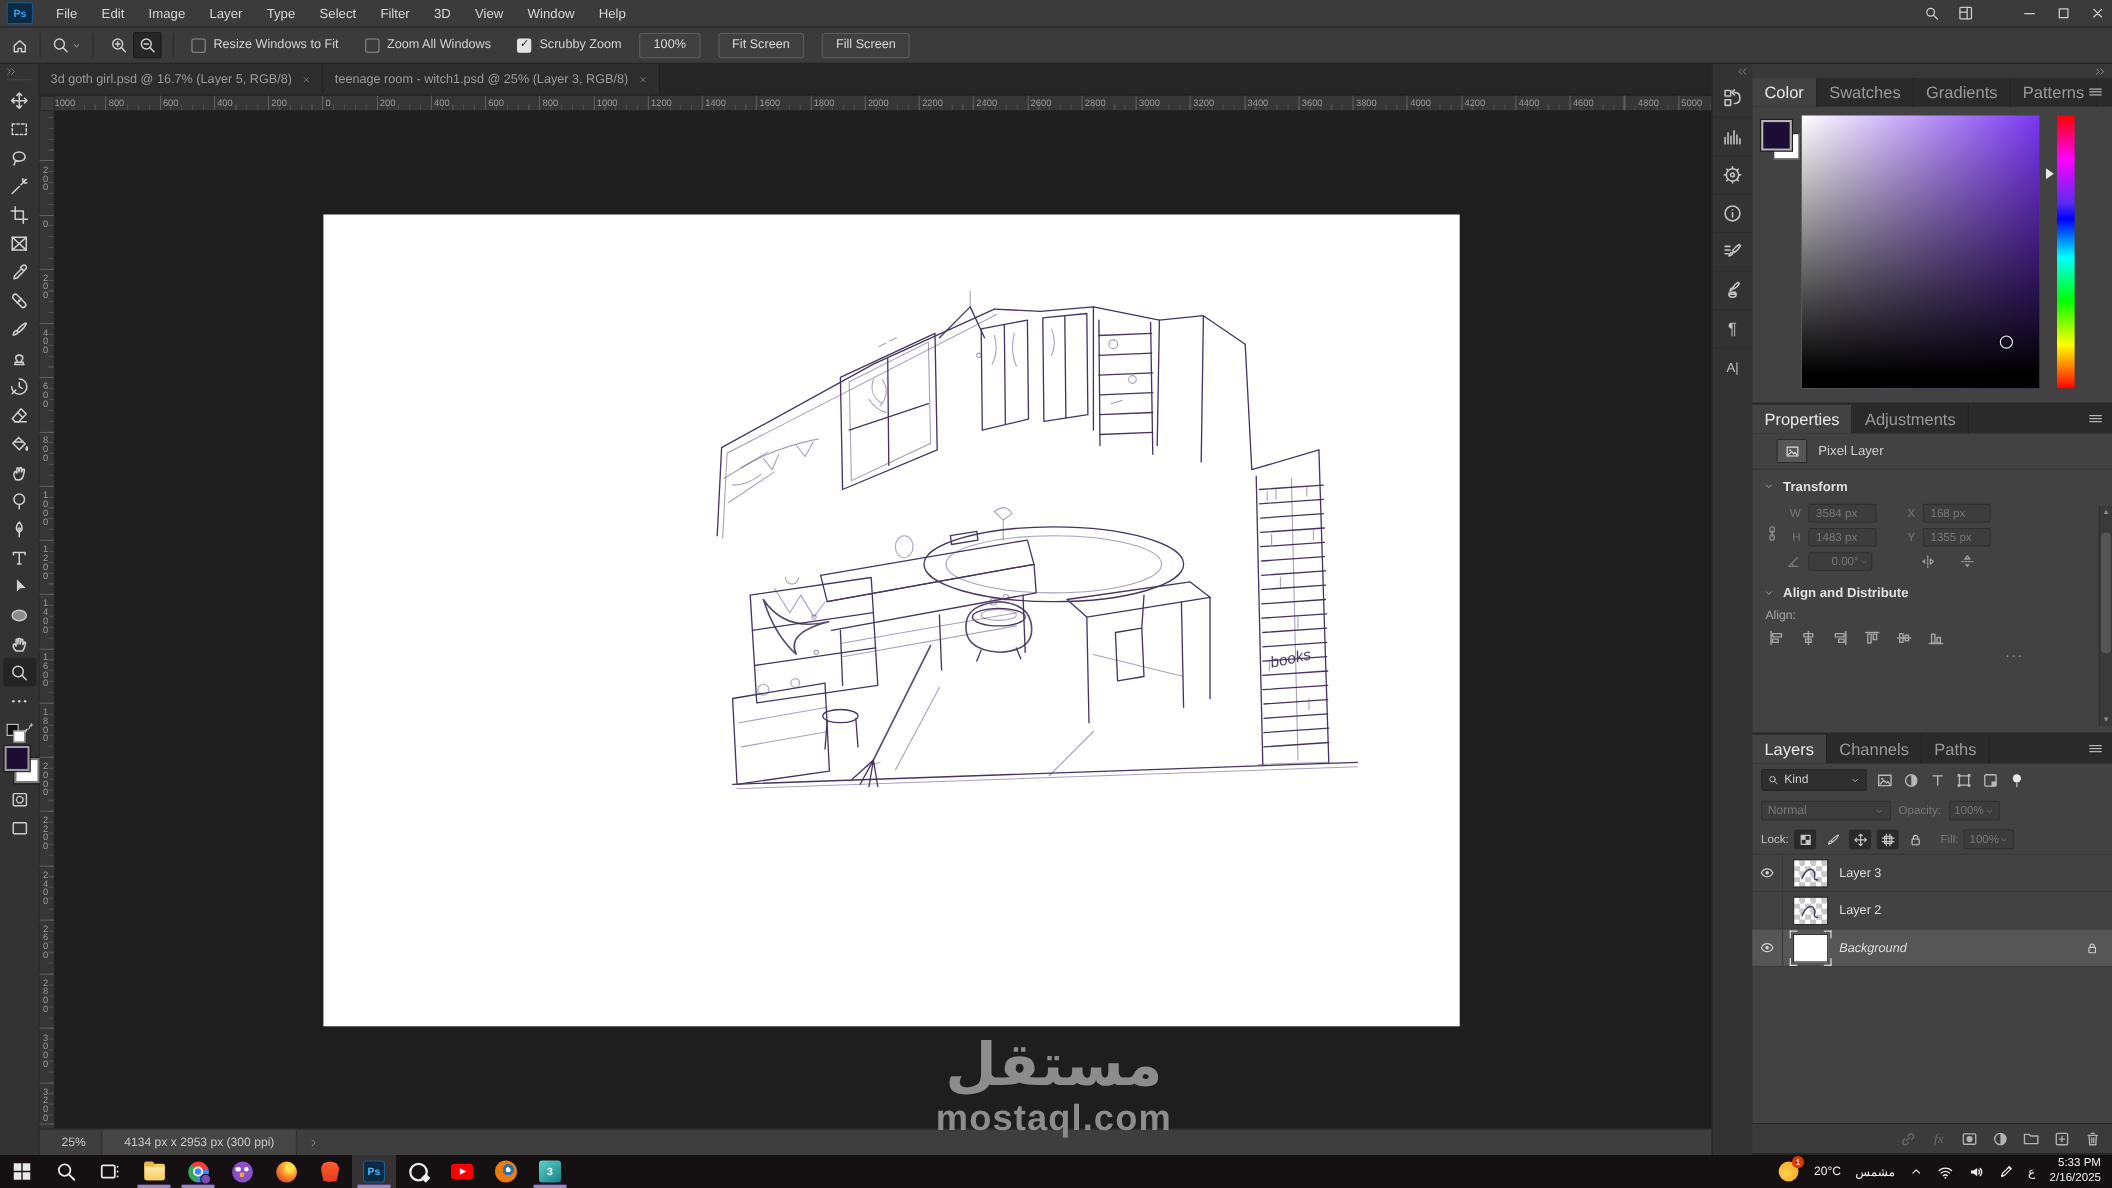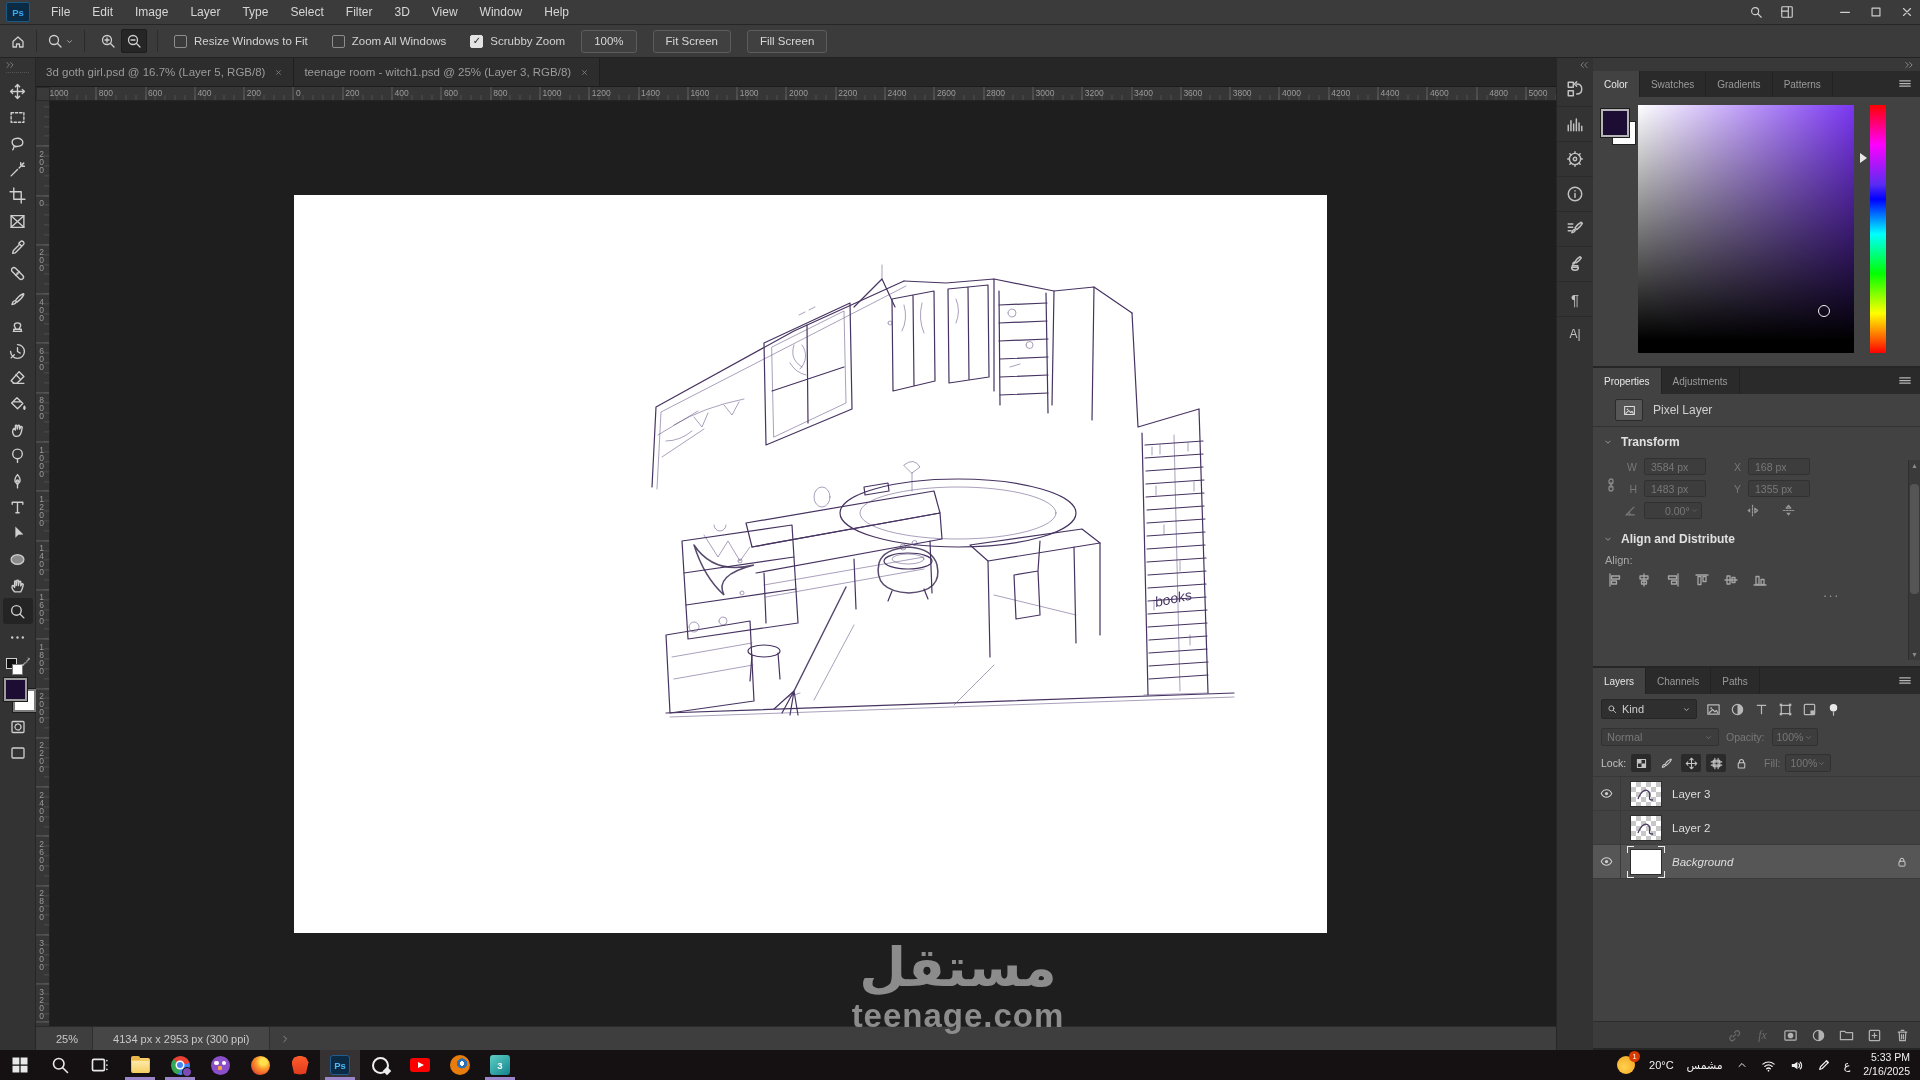--- a/index.html
+++ b/index.html
@@ -97,21 +97,21 @@
   .ds-head{height:14px;display:flex;justify-content:flex-end;padding-right:4px;color:#8d8d8d;align-items:center;}
   .ds-item{width:100%;height:34px;display:flex;align-items:center;justify-content:center;color:#c2c2c2;
     border-top:1px solid #2b2b2b;}
   .ds-item:first-child{border-top:none;}
 
   
   #panelcol{position:absolute;left:1593px;top:0;width:327px;height:100%;background:#424242;display:flex;flex-direction:column;}
   #panelcol section{position:relative;border-bottom:2px solid #262626;box-sizing:border-box;}
   .mini-head{height:13px;background:#383838;display:flex;justify-content:flex-end;align-items:center;padding-right:6px;color:#9a9a9a;}
   .ptabrow{height:26px;background:#2a2a2a;display:flex;align-items:stretch;position:relative;}
-  .ptab{padding:0 11px;display:flex;align-items:center;font-size:10px;color:#9a9a9a;border-right:1px solid #222;}
+  .ptab{padding:0 11px;display:flex;align-items:center;font-size:15px;color:#9a9a9a;border-right:1px solid #222;}
   .ptab.active{background:#424242;color:#e8e8e8;}
   .pmenu{position:absolute;right:8px;top:6px;color:#b5b5b5;}
   .sec-color{height:310px;}
   .color-body{position:relative;height:271px;}
   .cswatches{position:absolute;left:8px;top:12px;width:44px;height:44px;}
   .cbg{position:absolute;left:11px;top:12px;width:22px;height:22px;border:1px solid #222;}
   .cfg{position:absolute;left:0;top:0;width:24px;height:24px;border:2px solid #b5b5b5;outline:1px solid #1c1c1c;z-index:2;}
   .cfield{position:absolute;left:45px;top:8px;width:216px;height:248px;
     background:linear-gradient(to bottom,rgba(0,0,0,0) 0%,#000 95%),linear-gradient(to right,#fff,#7a36f2);}
   .cpicker{position:absolute;left:180px;top:200px;width:10px;height:10px;border:1.5px solid #f2f2f2;border-radius:50%;
@@ -1360,16 +1360,16 @@
       <span>ع</span>
       <div id="trayclock">
         <div>5:33 PM</div>
         <div>2/16/2025</div>
       </div>
     </div>
   </div>
 
   <div id="watermark">
     <div class="wm-ar">مستقل</div>
-    <div class="wm-en">teenage.com</div>
+    <div class="wm-en">mostaql.com</div>
   </div>
 
 </div>
 
 </body></html>

